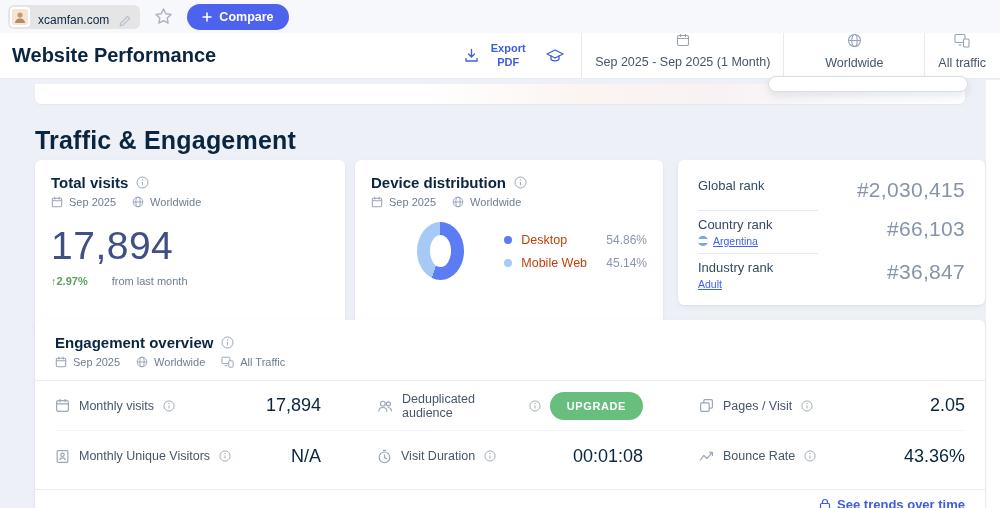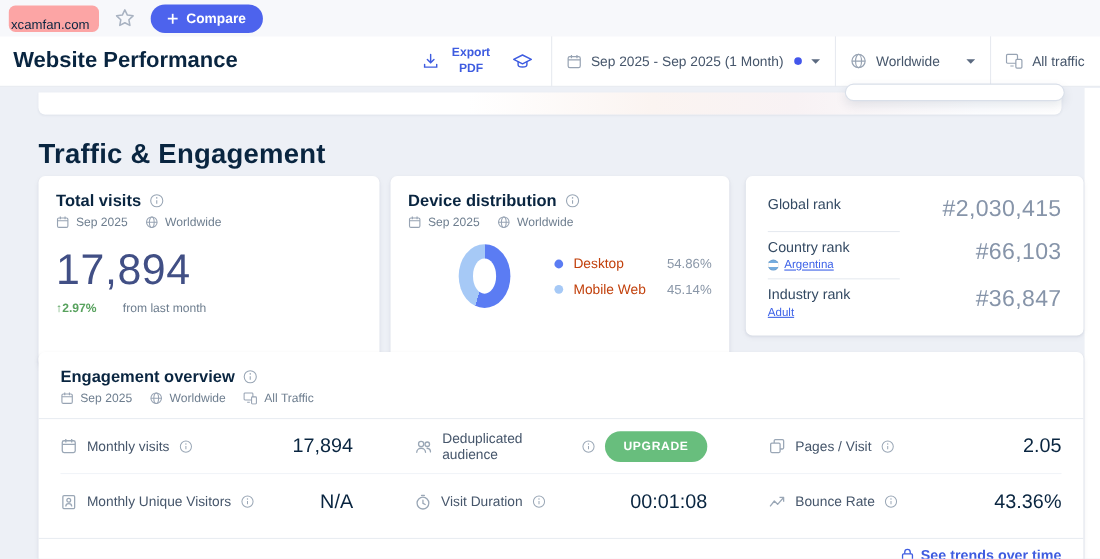--- a/index.html
+++ b/index.html
@@ -8,43 +8,43 @@
     position:relative; overflow:hidden;
     background:#edf0f6;
     font-family:"Liberation Sans", sans-serif;
     color:#092540;
   }
   svg { display:block; }
 
   
   .topbar { position:absolute; left:0; top:0; width:1000px; height:33px;
     background:#f7f8fb; display:flex; align-items:center; padding-left:8px; }
-  .domain-chip { display:flex; align-items:flex-end; gap:8px; background:#fca5a5;
-    border-radius:6px; height:24px; padding:2px 9px 2px 2px; cursor:pointer;flex-direction:column; }
+  .domain-chip { display:flex; align-items:flex-end; gap:8px; background:#e5e5e5;
+    border-radius:6px; height:24px; padding:2px 9px 2px 2px; cursor:pointer; }
   .favicon { width:20px; height:20px; border-radius:4px; background:#fff;
     display:flex; align-items:center; justify-content:center; overflow:hidden; }
   .domain-text { font-size:12px; color:#092540; }
   .pencil { margin-left:2px; }
   .star-btn { margin-left:14px; cursor:pointer; }
   .compare-btn { margin-left:14px; height:26px; padding:0 15px; border:none;
     background:#4d63ed; color:#fff; border-radius:14px; display:flex;
     align-items:center; gap:7px; font-size:12.5px; font-weight:700; cursor:pointer;
     font-family:"Liberation Sans", sans-serif; }
 
   
   .header { position:absolute; left:0; top:33px; width:1000px; height:46px;
     background:#fff; border-bottom:1px solid #e7eaf0; display:flex; align-items:center; }
   .page-title { margin-left:12px; font-size:20px; font-weight:700; color:#092540; }
   .hdr-controls { margin-left:auto; display:flex; align-items:center; height:100%; }
   .export-group { display:flex; align-items:center; gap:8px; color:#3e5ce0; cursor:pointer; }
   .export-label { font-size:11px; font-weight:700; line-height:1.2; width:42px; text-align:center; }
   .cap-btn { margin-left:16px; cursor:pointer; color:#3e5ce0; }
   .hdr-sep { width:1px; height:46px; background:#e7eaf0; margin-left:16px; }
   .hdr-group { display:flex; align-items:center; gap:8px; padding:0 13px; height:100%;
-    font-size:12.5px; color:#46566b; cursor:pointer; }
+    font-size:12.5px; color:#46566b; cursor:pointer;flex-direction:column; }
   .date-dot { width:7px; height:7px; border-radius:50%; background:#4356eb; margin-left:2px; }
   .geo-group { width:140px; justify-content:flex-start; }
   .geo-caret { margin-left:auto; }
   .traffic-group { padding-right:14px; }
 
   
   .dropdown-panel { position:absolute; left:768px; top:76px; width:200px; height:16px;
     background:#fff; border:1px solid #d9dfe9; border-radius:8px;
     box-shadow:0 4px 10px rgba(9,37,64,.10); z-index:6; }
 

